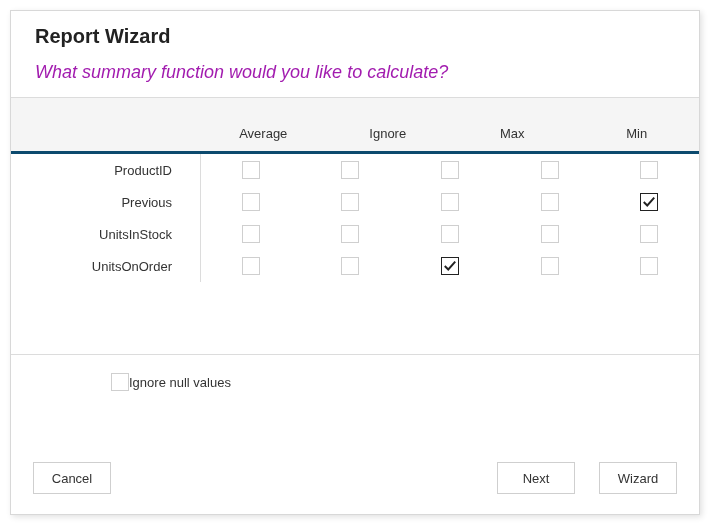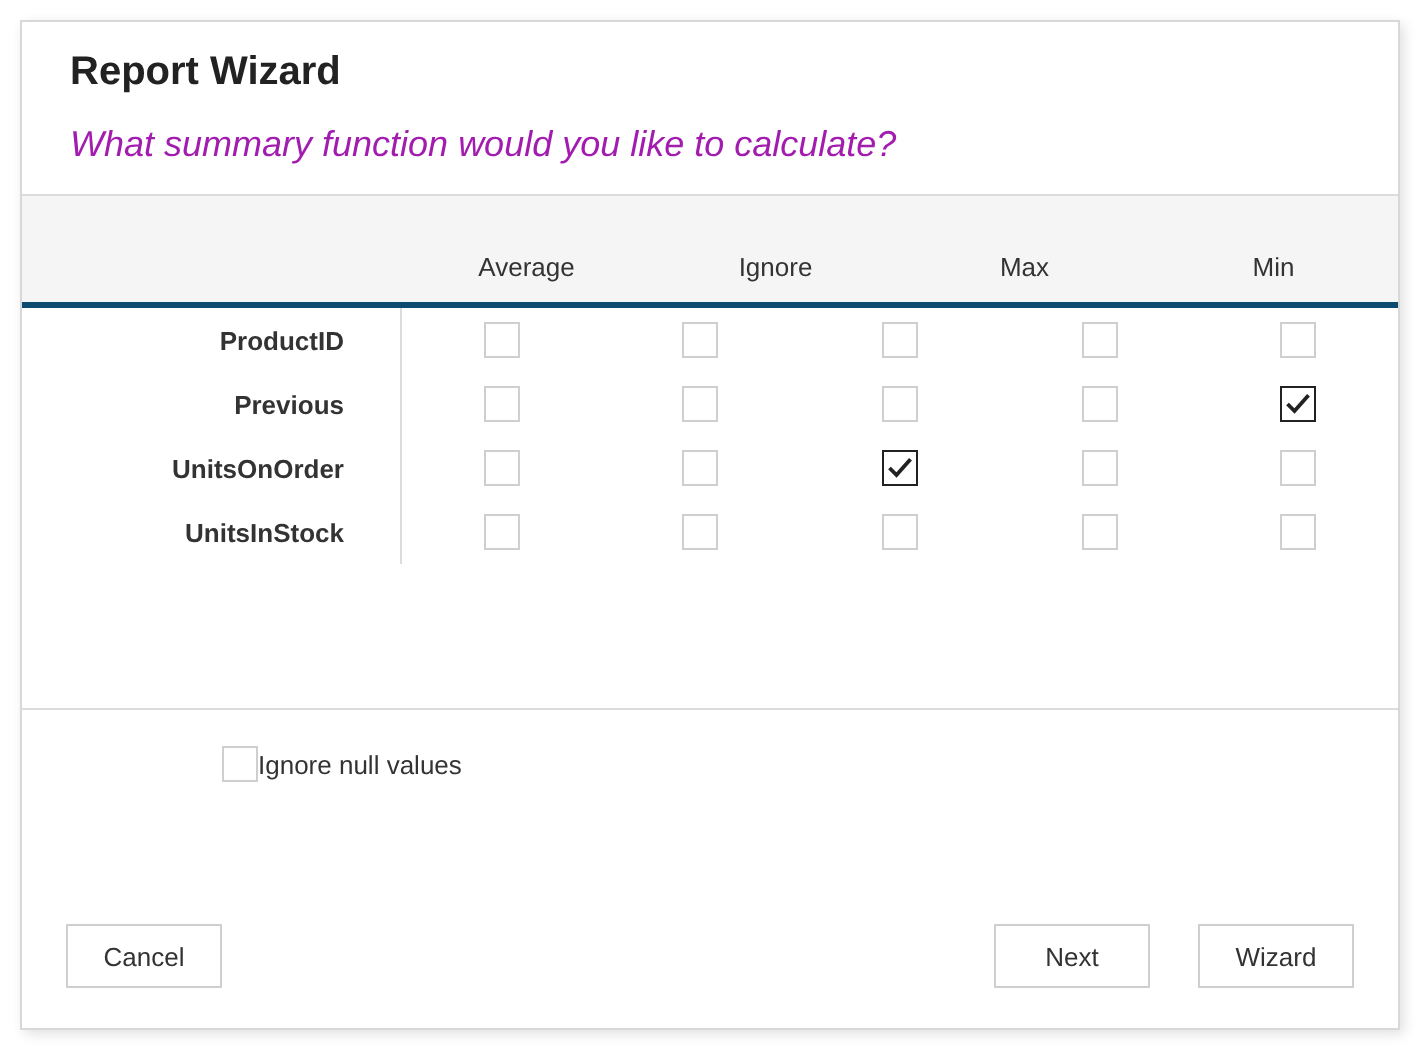--- a/index.html
+++ b/index.html
@@ -43,21 +43,20 @@
     background: #f5f5f5;
     border-bottom: 3px solid #0c4a6e;
   }
   .row-label-col {
     width: 190px;
     flex-shrink: 0;
   }
   .grid-head .row-label-col { }
   .grid-body .row-label-col {
     border-right: 1px solid #dcdcdc;
-    font-weight: bold;
   }
   .func-col {
     flex: 1;
     text-align: center;
     display: flex;
     align-items: flex-end;
     justify-content: center;
     padding-bottom: 10px;
     font-size: 13px;
     color: #333;
@@ -185,20 +184,38 @@
           </div>
           <div class="cell">
             <span class="chk checked">
               <svg viewBox="0 0 16 16">
                 <path d="M2 8 L6 12 L14 3" stroke="#222" stroke-width="2.2" fill="none"></path>
               </svg>
             </span>
           </div>
         </div>
         <div class="grid-row">
+          <div class="row-label-col">UnitsInStock</div>
+          <div class="cell">
+            <span class="chk"></span>
+          </div>
+          <div class="cell">
+            <span class="chk"></span>
+          </div>
+          <div class="cell">
+            <span class="chk"></span>
+          </div>
+          <div class="cell">
+            <span class="chk"></span>
+          </div>
+          <div class="cell">
+            <span class="chk"></span>
+          </div>
+        </div>
+        <div class="grid-row">
           <div class="row-label-col">UnitsOnOrder</div>
           <div class="cell">
             <span class="chk"></span>
           </div>
           <div class="cell">
             <span class="chk"></span>
           </div>
           <div class="cell">
             <span class="chk checked">
               <svg viewBox="0 0 16 16">
@@ -206,38 +223,20 @@
               </svg>
             </span>
           </div>
           <div class="cell">
             <span class="chk"></span>
           </div>
           <div class="cell">
             <span class="chk"></span>
           </div>
         </div>
-        <div class="grid-row">
-          <div class="row-label-col">UnitsInStock</div>
-          <div class="cell">
-            <span class="chk"></span>
-          </div>
-          <div class="cell">
-            <span class="chk"></span>
-          </div>
-          <div class="cell">
-            <span class="chk"></span>
-          </div>
-          <div class="cell">
-            <span class="chk"></span>
-          </div>
-          <div class="cell">
-            <span class="chk"></span>
-          </div>
-        </div>
       </div>
   </div>
 
   <div class="options">
     <span class="chk"></span>
     <span>Ignore null values</span>
   </div>
 
   <div class="spacer"></div>
 

